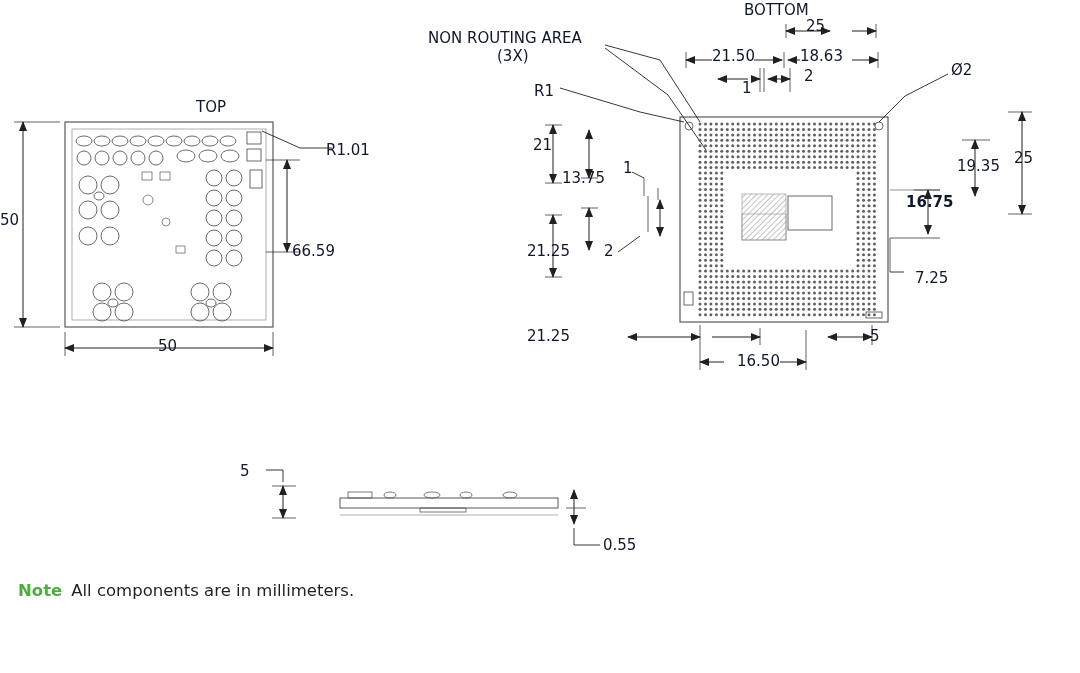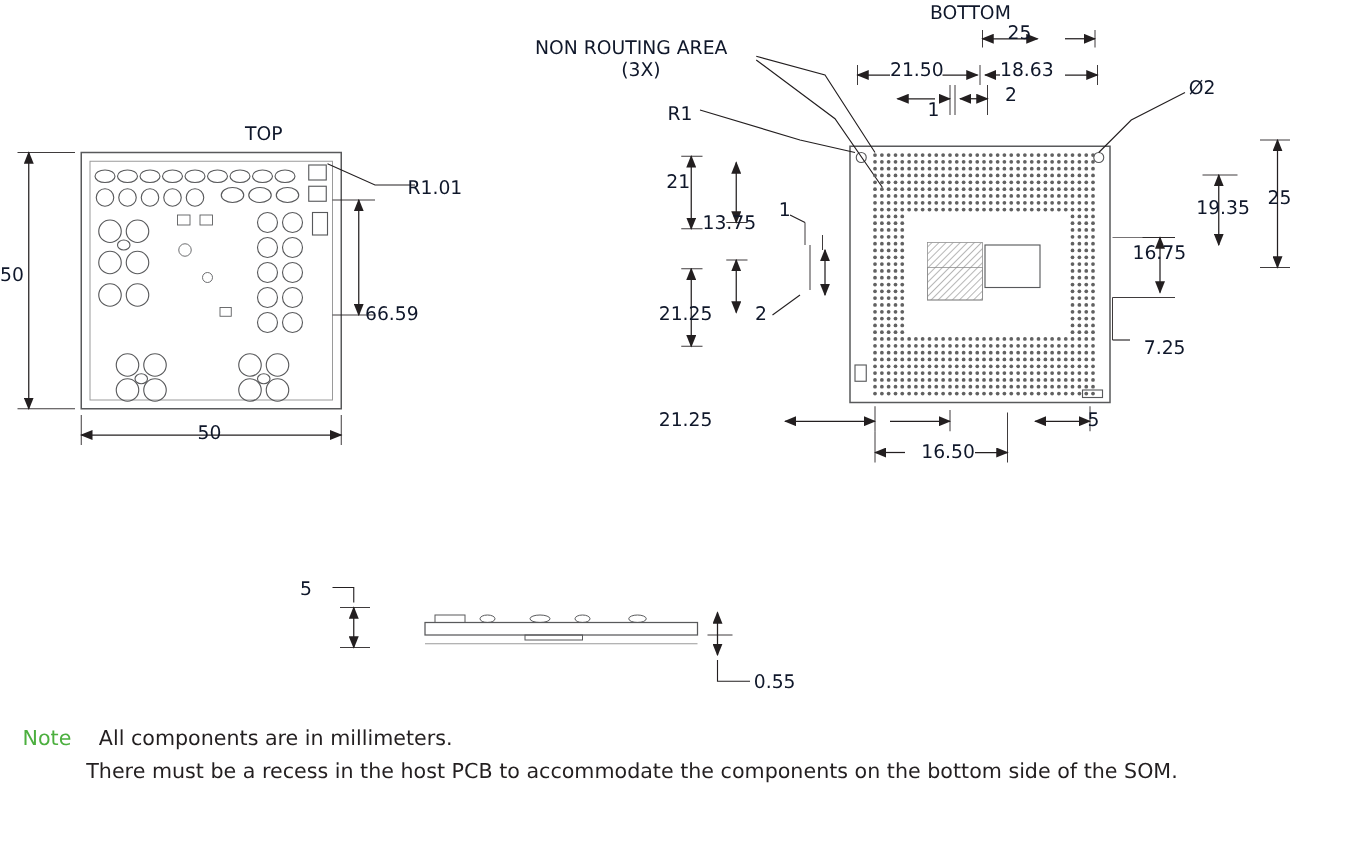--- a/index.html
+++ b/index.html
@@ -27,22 +27,22 @@
   .notes {
     position: absolute;
     left: 18px;
     top: 578px;
     font-size: 16.5px;
     line-height: 1.55;
     color: #231f20;
   }
   .notes .note-kw {
     color: #4caf3f;
-    font-weight: normal;
-    margin-right: 22px;
+    font-weight: bold;
+    margin-right: 9px;
   }
   .notes .note-line { white-space: nowrap; display: block; padding-left: 51px; }
   .notes .note-first { padding-left: 0; }
 </style>
 </head>
 <body>
 
 <div class="stage">
 
   <svg width="1080" height="570" viewBox="0 0 1080 570">
@@ -1077,25 +1077,24 @@
   <div class="lbl" style="left:623px; top:160px;">1</div>
   <div class="lbl" style="left:527px; top:243px;">21.25</div>
   <div class="lbl" style="left:604px; top:243px;">2</div>
 
   <div class="lbl" style="left:527px; top:328px;">21.25</div>
   <div class="lbl" style="left:737px; top:353px;">16.50</div>
   <div class="lbl" style="left:870px; top:328px;">5</div>
 
   <div class="lbl" style="left:1014px; top:150px;">25</div>
   <div class="lbl" style="left:957px; top:158px;">19.35</div>
-  <div class="lbl" style="left:906px; top:194px;">16.75</div>
+  <div class="lbl" style="left:906px; top:194px;font-weight:bold;">16.75</div>
   <div class="lbl" style="left:915px; top:270px;">7.25</div>
 
   <div class="lbl" style="left:240px; top:463px;">5</div>
   <div class="lbl" style="left:603px; top:537px;">0.55</div>
 
   <div class="notes">
     <span class="note-line note-first">
       <span class="note-kw">Note</span><span>All components are in millimeters.</span>
     </span>
-    <span class="note-line">There must be a recess in the host PCB to accommodate the components on the bottom side of the SOM.</span>
   </div>
 </div>
 
 </body></html>

